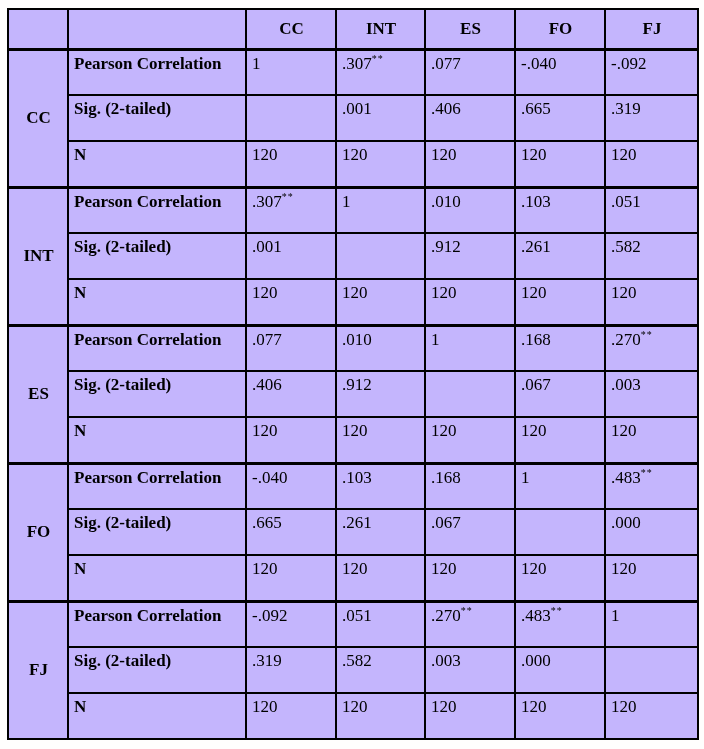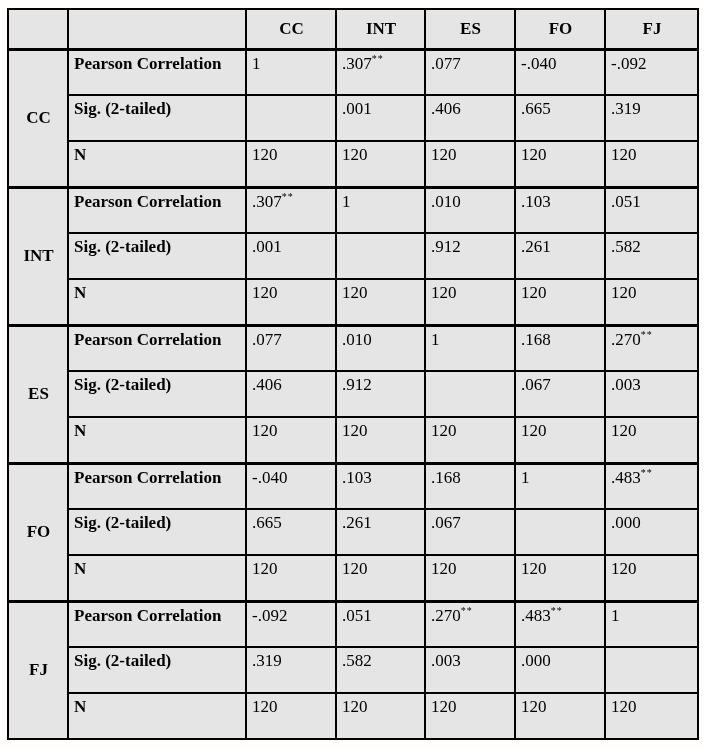--- a/index.html
+++ b/index.html
@@ -16,21 +16,21 @@
     color: #000000;
     overflow: hidden;
   }
   table.corr {
     position: absolute;
     left: 7px;
     top: 8px;
     width: 690px;
     border-collapse: collapse;
     table-layout: fixed;
-    background: #e5e5e5;
+    background: #c4b5fd;
     font-family: Liberation Serif, serif;
   }
   table.corr th, table.corr td {
     border: 2px solid #000000;
     font-size: 17px;
     line-height: 1.15;
     padding: 3px 4px 3px 5px;
     vertical-align: top;
     text-align: left;
     overflow: hidden;

